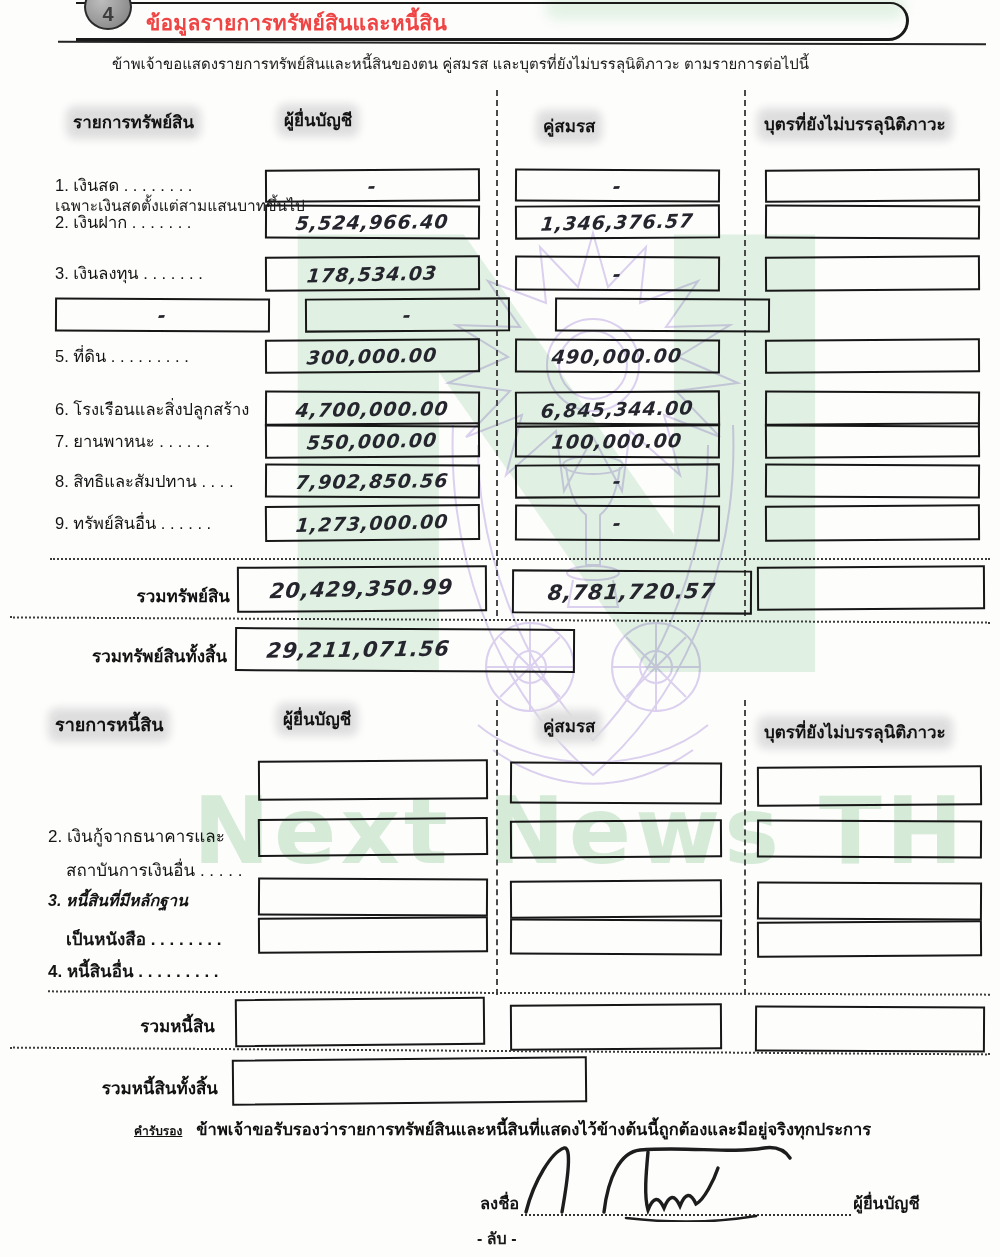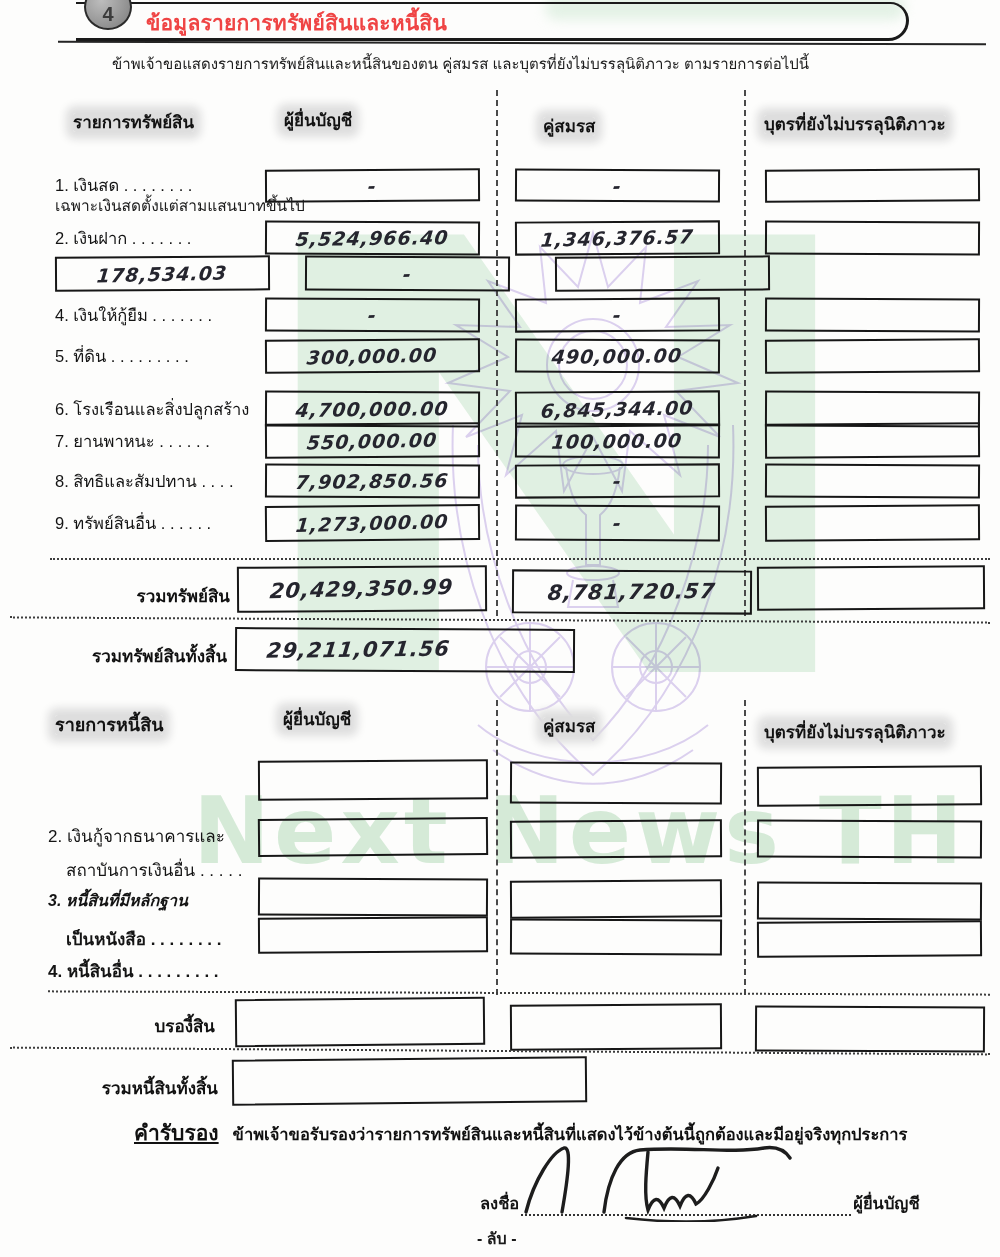--- a/index.html
+++ b/index.html
@@ -61,21 +61,21 @@
     font-family:"DejaVu Sans",sans-serif;
   }
   .wm-text{
     left:193px;top:778px;font-size:92px;font-weight:bold;letter-spacing:4px;
     color:rgba(202,229,206,.75);white-space:nowrap;font-family:"DejaVu Sans",sans-serif;
   }
   .wm-smudge{left:545px;top:-6px;width:360px;height:26px;background:rgba(206,233,211,.5);filter:blur(6px);border-radius:12px;}
   .wm-emblem{left:408px;top:215px;}
   
   .cert{position:absolute;left:134px;top:1116px;width:800px;font-size:16.5px;font-weight:bold;color:#101010;}
-  .cert .head{text-decoration:underline;margin-right:14px;font-size:21px;}
+  .cert .head{text-decoration:underline;margin-right:14px;font-size:12px;}
   .sigline{position:absolute;left:480px;top:1190px;display:flex;align-items:flex-end;font-size:16.5px;font-weight:bold;color:#141414;}
   .sigdots{display:inline-block;width:330px;border-bottom:2.5px dotted #333;height:18px;margin:0 2px;}
   .sig-svg{position:absolute;left:508px;top:1138px;}
   .secret{position:absolute;left:477px;top:1226px;font-size:16px;font-weight:bold;color:#1a1a1a;}
 </style>
 </head>
 <body>
 
 <div class="page">
 
@@ -141,51 +141,51 @@
     <div class="box sk2" style="width:205px;height:33px;">
         <span class="hand">-</span>
       </div>
     <div style="width:45px;"></div>
     <div class="box sk1" style="width:215px;height:33px;">
         <span class="hand"></span>
       </div>
   </div>
   <div class="note" style="left:55px;top:193px;">เฉพาะเงินสดตั้งแต่สามแสนบาทขึ้นไป</div>
 
-  <div class="frow" style="top:220px;height:36px;">
+  <div class="frow" style="top:204px;height:36px;">
     <div class="lbl" style="width:210px;">2. เงินฝาก   .   .   .   .   .   .   .</div>
     <div class="box sk2" style="width:215px;height:34px;">
         <span class="hand">5,524,966.40</span>
       </div>
     <div style="width:35px;"></div>
     <div class="box sk1" style="width:205px;height:34px;">
         <span class="hand">1,346,376.57</span>
       </div>
     <div style="width:45px;"></div>
     <div class="box sk2" style="width:215px;height:34px;">
         <span class="hand"></span>
       </div>
   </div>
 
   <div class="frow" style="top:255px;height:36px;">
+    <div class="lbl" style="width:210px;">3. เงินลงทุน   .   .   .   .   .   .   .</div>
     <div class="box sk1" style="width:215px;height:35px;">
         <span class="hand">178,534.03</span>
       </div>
     <div style="width:35px;"></div>
     <div class="box sk2" style="width:205px;height:35px;">
         <span class="hand">-</span>
       </div>
     <div style="width:45px;"></div>
     <div class="box sk1" style="width:215px;height:35px;">
         <span class="hand"></span>
       </div>
   </div>
 
   <div class="frow" style="top:297px;height:36px;">
-    <div class="lbl" style="width:210px;">4. เงินให้กู้ยืม   .   .   .   .   .   .   .</div>
     <div class="box sk2" style="width:215px;height:34px;">
         <span class="hand">-</span>
       </div>
     <div style="width:35px;"></div>
     <div class="box sk1" style="width:205px;height:34px;">
         <span class="hand">-</span>
       </div>
     <div style="width:45px;"></div>
     <div class="box sk2" style="width:215px;height:34px;">
         <span class="hand"></span>
@@ -309,21 +309,21 @@
 
   <div class="lbl abox" style="left:66px;top:925px;font-size:17px;font-weight:bold;">เป็นหนังสือ  . . . . . . . .</div>
   <div class="box sk1 abox" style="left:258px;top:917px;width:230px;height:36px;"></div>
   <div class="box sk2 abox" style="left:510px;top:919px;width:212px;height:36px;"></div>
   <div class="box sk1 abox" style="left:757px;top:921px;width:225px;height:36px;"></div>
 
   <div class="lbl abox" style="left:48px;top:957px;font-size:17px;font-weight:bold;">4.  หนี้สินอื่น  . . . . . . . . .</div>
 
   <div class="hsep" style="left:48px;top:992px;width:942px;transform:rotate(.2deg);"></div>
 
-  <div class="tlabel" style="left:55px;top:1012px;width:160px;">บรองี้สิน</div>
+  <div class="tlabel" style="left:55px;top:1012px;width:160px;">รวมหนี้สิน</div>
   <div class="box sk3 abox" style="left:235px;top:998px;width:250px;height:48px;"></div>
   <div class="box sk1 abox" style="left:510px;top:1004px;width:212px;height:46px;"></div>
   <div class="box sk2 abox" style="left:755px;top:1006px;width:230px;height:46px;"></div>
 
   <div class="hsep" style="left:10px;top:1050px;width:980px;transform:rotate(.4deg);"></div>
 
   <div class="tlabel" style="left:55px;top:1074px;width:163px;">รวมหนี้สินทั้งสิ้น</div>
   <div class="box sk3 abox" style="left:232px;top:1058px;width:355px;height:46px;"></div>
 
   <div class="cert">

